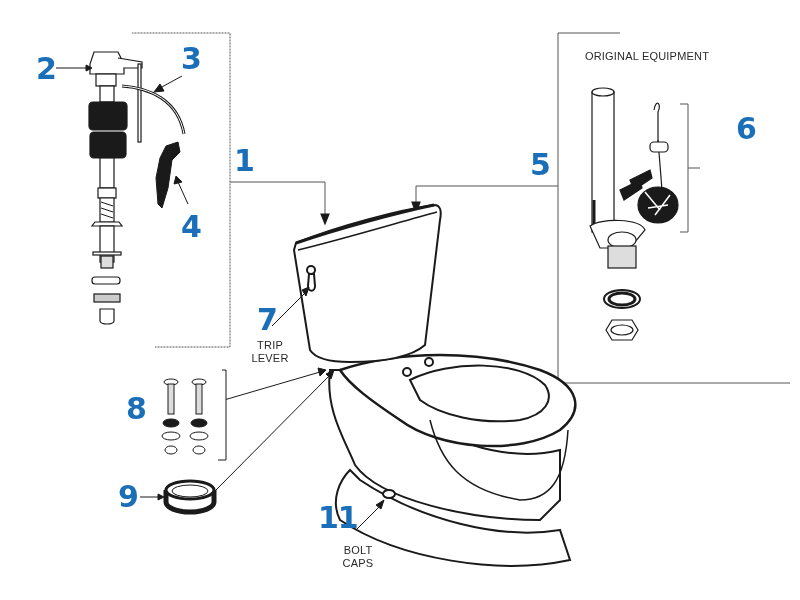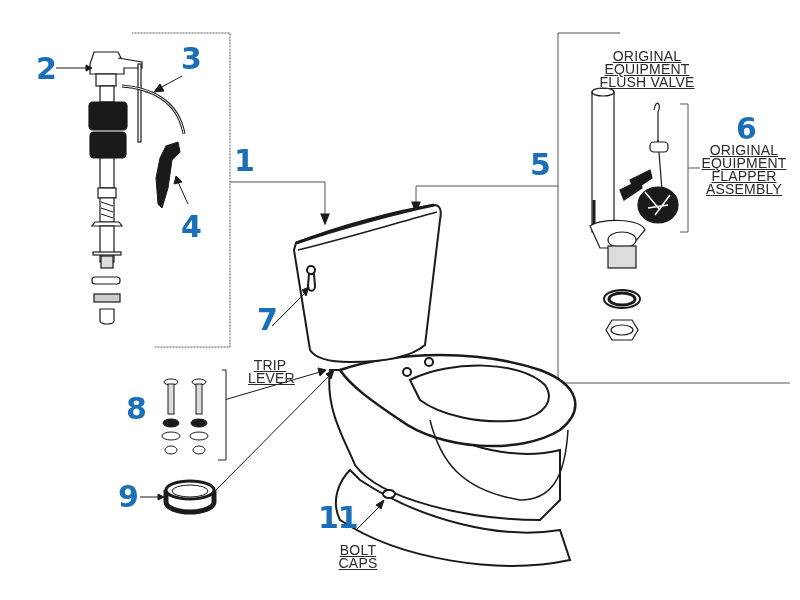--- a/index.html
+++ b/index.html
@@ -1,19 +1,19 @@
 <!DOCTYPE html>
 <html><head>
 <meta charset="utf-8">
 <style>
   html,body{margin:0;padding:0;background:#ffffff;}
   body{width:800px;height:600px;position:relative;overflow:hidden;font-family:"Liberation Sans",sans-serif;}
   #stage{position:absolute;left:0;top:0;width:800px;height:600px;}
   .num{position:absolute;color:#1a6fb8;font-family:"DejaVu Sans",sans-serif;font-weight:bold;font-size:30px;line-height:1;letter-spacing:-1px;}
-  .cap{position:absolute;color:#2a2a2a;font-family:"Liberation Sans",sans-serif;font-size:14px;line-height:13px;text-align:center;text-transform:uppercase;letter-spacing:0.2px;text-decoration:underline;}
+  .cap{position:absolute;color:#2a2a2a;font-family:"Liberation Sans",sans-serif;font-size:11px;line-height:13px;text-align:center;text-transform:uppercase;letter-spacing:0.2px;}
   .cap span{display:block;}
   svg{position:absolute;left:0;top:0;}
 </style>
 </head>
 <body>
 
 <div id="stage">
 
 <svg width="800" height="600" viewBox="0 0 800 600">
   <g fill="none" stroke="#1a1a1a" stroke-width="1.2">
@@ -147,29 +147,22 @@
 <div class="num" style="left:181px;top:212px;">4</div>
 <div class="num" style="left:530px;top:150px;">5</div>
 <div class="num" style="left:736px;top:114px;">6</div>
 <div class="num" style="left:257px;top:305px;">7</div>
 <div class="num" style="left:126px;top:394px;">8</div>
 <div class="num" style="left:118px;top:482px;">9</div>
 <div class="num" style="left:318px;top:503px;">11</div>
 
 <div class="cap" style="left:572px;top:50px;width:150px;">
   <span>ORIGINAL EQUIPMENT</span>
-  <span>FLUSH VALVE</span>
 </div>
-<div class="cap" style="left:700px;top:144px;width:88px;">
-  <span>ORIGINAL</span>
-  <span>EQUIPMENT</span>
-  <span>FLAPPER</span>
-  <span>ASSEMBLY</span>
-</div>
-<div class="cap" style="left:248px;top:339px;width:44px;margin-top:20px;">
+<div class="cap" style="left:248px;top:339px;width:44px;">
   <span>TRIP</span>
   <span>LEVER</span>
 </div>
 <div class="cap" style="left:336px;top:544px;width:44px;">
   <span>BOLT</span>
   <span>CAPS</span>
 </div>
 
 </div>
 

